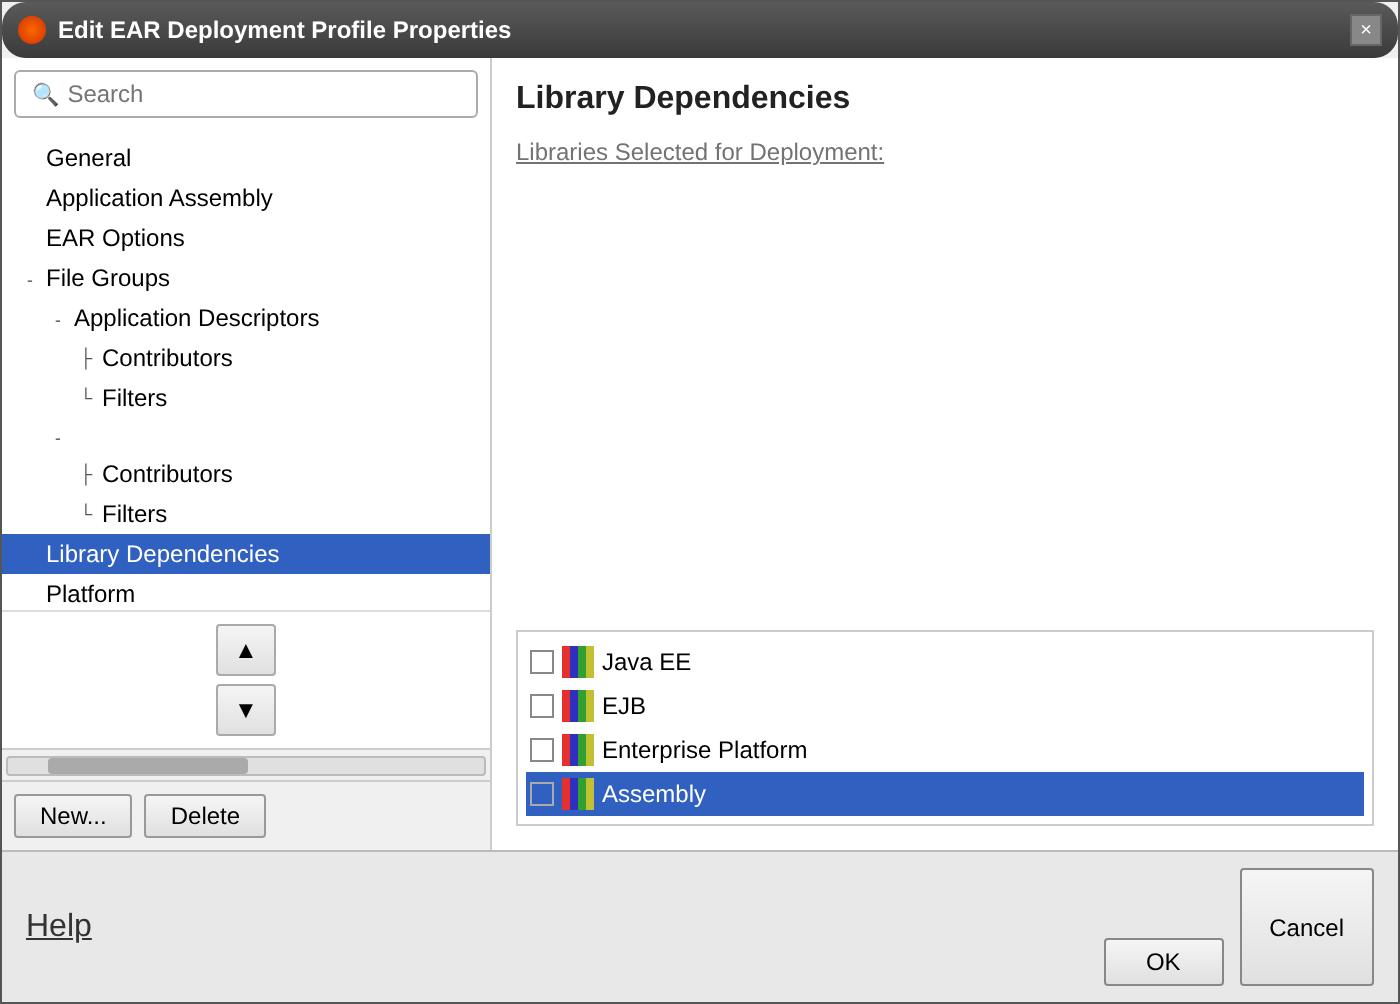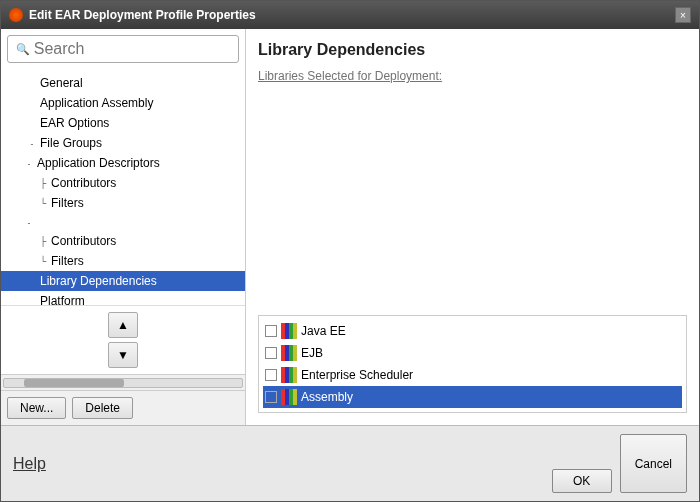--- a/index.html
+++ b/index.html
@@ -23,20 +23,21 @@
       flex-direction: column;
     }
     .title-bar {
       background: linear-gradient(to bottom, #5a5a5a, #3a3a3a);
       color: white;
       padding: 6px 8px;
       display: flex;
       align-items: center;
       justify-content: space-between;
       height: 28px;
+      border-radius: 12px;
     }
     .title-bar-left {
       display: flex;
       align-items: center;
       gap: 6px;
     }
     .title-icon {
       width: 14px;
       height: 14px;
       background: radial-gradient(circle, #ff6600, #cc3300);
@@ -82,21 +83,21 @@
       align-items: center;
       gap: 4px;
     }
     .search-icon {
       color: #aaa;
       font-size: 11px;
     }
     .search-input {
       border: none;
       outline: none;
-      font-size: 16px;
+      font-size: 12px;
       color: #0c4a6e;
       width: 100%;
       background: transparent;
     }
     .tree {
       flex: 1;
       overflow-y: auto;
       padding: 4px 0;
     }
     .tree-item {
@@ -105,21 +106,21 @@
     }
     .tree-item.selected {
       background: #3060c0;
       color: white;
     }
     .tree-row {
       display: flex;
       align-items: center;
       padding: 1px 4px;
     }
-    .tree-indent-1 { padding-left: 25px; }
+    .tree-indent-1 { padding-left: 8px; }
     .tree-indent-2 { padding-left: 22px; }
     .tree-indent-3 { padding-left: 36px; }
     .expand-icon {
       width: 12px;
       height: 12px;
       display: inline-flex;
       align-items: center;
       justify-content: center;
       font-size: 9px;
       color: #555;
@@ -454,21 +455,21 @@
             <div class="lib-item">
               <div class="lib-checkbox"></div>
               <div class="lib-icon">
                 <svg width="16" height="16" viewBox="0 0 16 16">
                   <rect x="0" y="0" width="4" height="16" fill="#e63030"></rect>
                   <rect x="4" y="0" width="4" height="16" fill="#3030c0"></rect>
                   <rect x="8" y="0" width="4" height="16" fill="#30a030"></rect>
                   <rect x="12" y="0" width="4" height="16" fill="#c0c030"></rect>
                 </svg>
               </div>
-              <span class="lib-name">Enterprise Scheduler</span>
+              <span class="lib-name">Enterprise Platform</span>
             </div>
 
             <div class="lib-item selected-lib">
               <div class="lib-checkbox" style="background: #3060c0; border-color: #aaa;"></div>
               <div class="lib-icon">
                 <svg width="16" height="16" viewBox="0 0 16 16">
                   <rect x="0" y="0" width="4" height="16" fill="#e63030"></rect>
                   <rect x="4" y="0" width="4" height="16" fill="#3030c0"></rect>
                   <rect x="8" y="0" width="4" height="16" fill="#30a030"></rect>
                   <rect x="12" y="0" width="4" height="16" fill="#c0c030"></rect>

